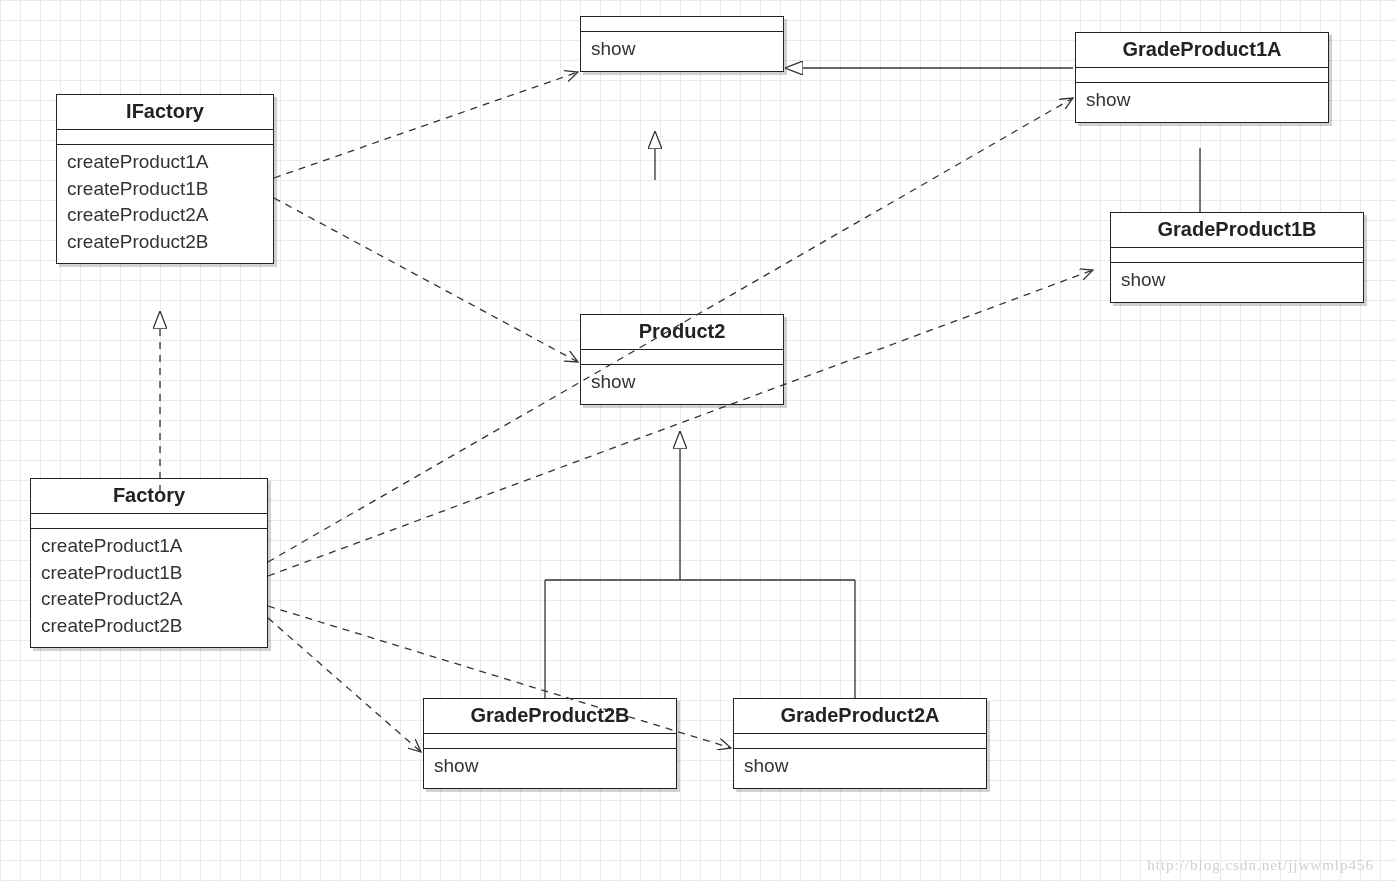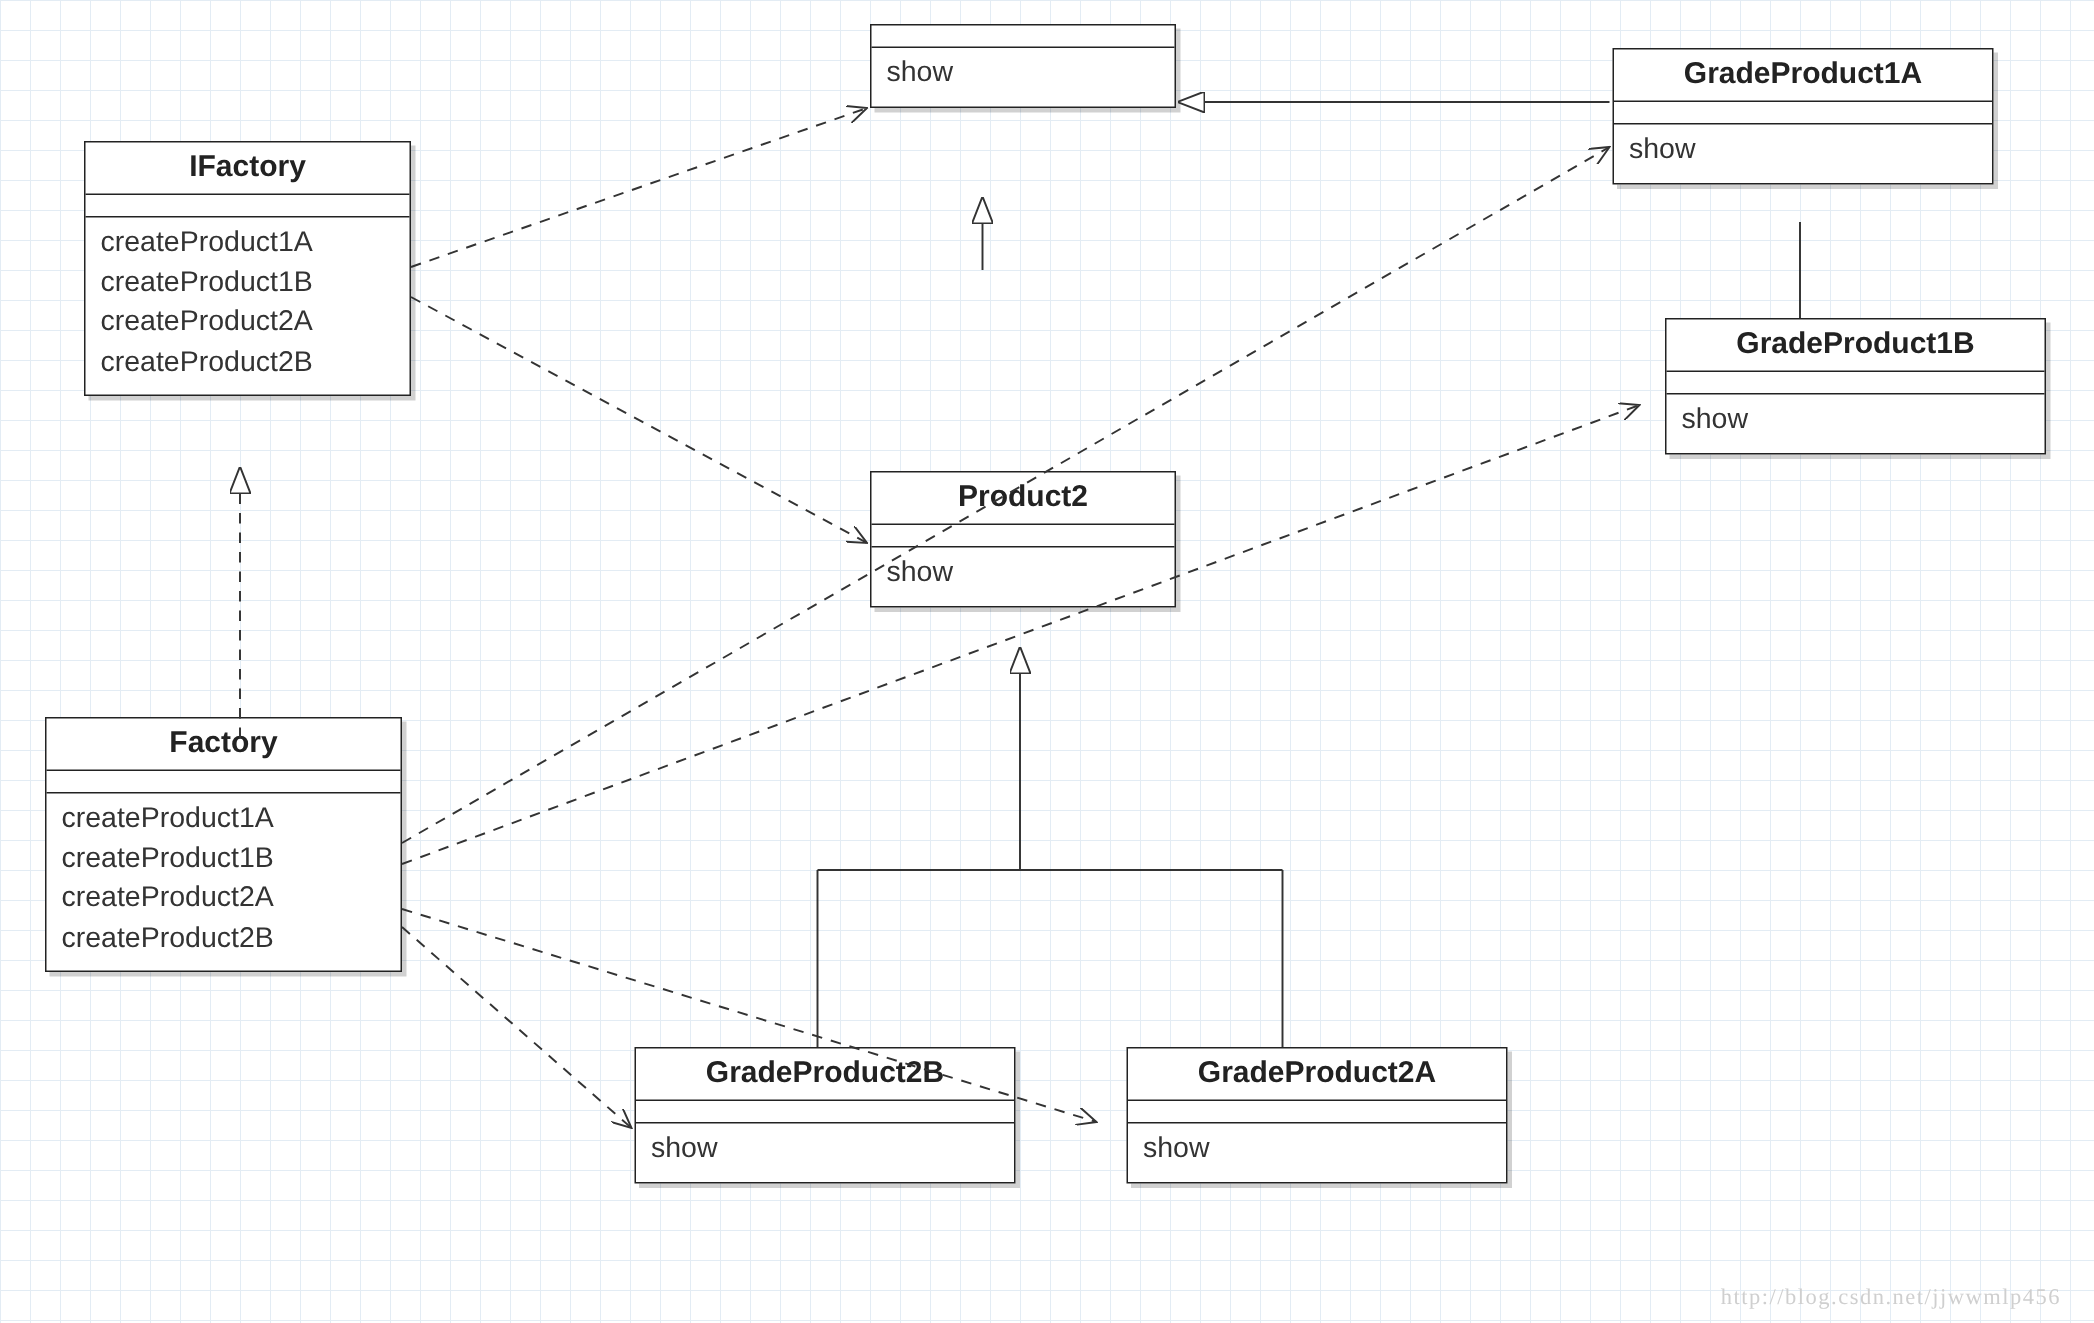--- a/index.html
+++ b/index.html
@@ -112,21 +112,21 @@
   </div>
 
   <div class="uml" style="left:1095px; top:212px; width:252px;margin-left:15px;">
     <div class="title">GradeProduct1B</div>
     <div class="attrs" style="height:14px;"></div>
     <div class="methods">
       <div>show</div>
     </div>
   </div>
 
-  <div class="uml" style="left:751px; top:698px; width:252px;">
+  <div class="uml" style="left:733px; top:698px; width:252px;">
     <div class="title">GradeProduct2A</div>
     <div class="attrs" style="height:14px;"></div>
     <div class="methods">
       <div>show</div>
     </div>
   </div>
 
   <div class="uml" style="left:423px; top:698px; width:252px;">
     <div class="title">GradeProduct2B</div>
     <div class="attrs" style="height:14px;"></div>

